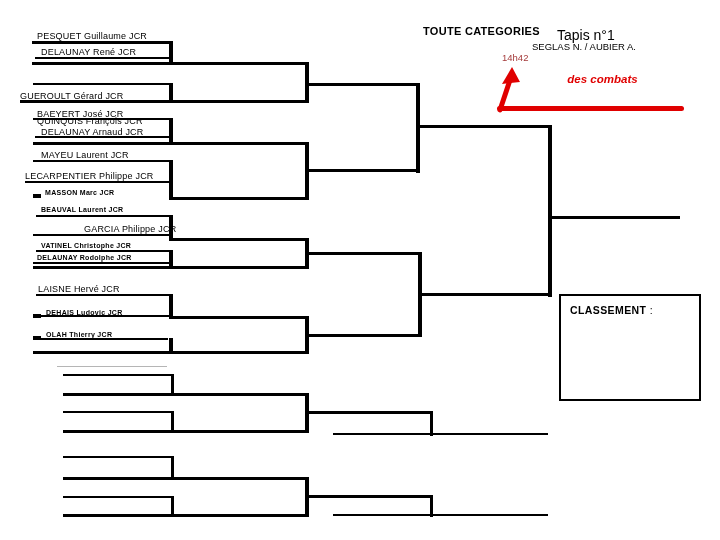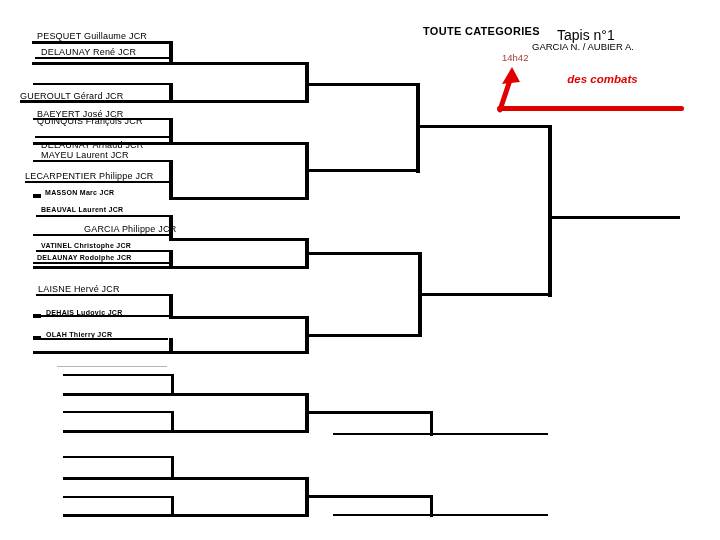--- a/index.html
+++ b/index.html
@@ -22,33 +22,36 @@
   .classement .lab{position:absolute;left:9px;top:8px;font-size:10.5px;font-weight:bold;letter-spacing:0.4px;}
   .classement .colon{font-weight:normal;}
 </style>
 </head>
 <body>
 
 <div id="sheet">
 
   <div class="hdr-title">TOUTE CATEGORIES</div>
   <div class="hdr-tapis">Tapis n°1</div>
-  <div class="hdr-ref">GARCIA N. / AUBIER A.</div>
+  <div class="hdr-ref">SEGLAS N. / AUBIER A.</div>
   <div class="hdr-time">14h42</div>
 
   <div class="note">
     <div>des combats</div>
   </div>
 
   <svg class="arrow-svg" width="210" height="62" viewBox="0 0 210 62">
     <rect x="9" y="48" width="187" height="5" rx="2.5" fill="#e00000"></rect>
     <line x1="12" y1="52" x2="22" y2="22" stroke="#e00000" stroke-width="5" stroke-linecap="round"></line>
     <polygon points="24,9 14,26 32,24" fill="#e00000"></polygon>
   </svg>
 
+  <div class="classement">
+    <div class="lab"><span>CLASSEMENT</span>&nbsp;<span class="colon">:</span></div>
+  </div>
 
   <div id="bracket-layer">
       <div class="seg" style="left: 32px; top: 41px; width: 140px; height: 3px;"></div>
       <div class="seg" style="left: 35px; top: 57px; width: 134px; height: 2px;"></div>
       <div class="seg" style="left: 32px; top: 62px; width: 276px; height: 3px;"></div>
       <div class="seg" style="left: 169px; top: 41px; width: 4px; height: 24px;"></div>
       <div class="seg" style="left: 33px; top: 83px; width: 139px; height: 2px;"></div>
       <div class="seg" style="left: 20px; top: 100px; width: 288px; height: 3px;"></div>
       <div class="seg" style="left: 169px; top: 83px; width: 4px; height: 20px;"></div>
       <div class="seg" style="left: 33px; top: 118px; width: 139px; height: 2px;"></div>
@@ -107,21 +110,21 @@
       <div class="seg" style="left: 305px; top: 477px; width: 4px; height: 40px;"></div>
       <div class="seg" style="left: 305px; top: 495px; width: 127px; height: 3px;"></div>
       <div class="seg" style="left: 430px; top: 495px; width: 3px; height: 22px;"></div>
       <div class="seg" style="left: 333px; top: 514px; width: 215px; height: 2px;"></div>
       <div class="seg faint" style="left: 57px; top: 366px; width: 110px; height: 1px;"></div>
       <div class="plabel" style="left: 37px; top: 31px;">PESQUET Guillaume JCR</div>
       <div class="plabel" style="left: 41px; top: 47px;">DELAUNAY René JCR</div>
       <div class="plabel" style="left: 37px; top: 73px; margin-top: 43px;">QUINQUIS François JCR</div>
       <div class="plabel" style="left: 20px; top: 91px;">GUEROULT Gérard JCR</div>
       <div class="plabel" style="left: 37px; top: 109px;">BAEYERT José JCR</div>
-      <div class="plabel" style="left: 41px; top: 140px;">DELAUNAY Arnaud JCR</div>
+      <div class="plabel" style="left: 41px; top: 127px;">DELAUNAY Arnaud JCR</div>
       <div class="plabel" style="left: 41px; top: 150px;">MAYEU Laurent JCR</div>
       <div class="plabel" style="left: 25px; top: 171px;">LECARPENTIER Philippe JCR</div>
       <div class="plabel small" style="left: 45px; top: 189px;">MASSON Marc JCR</div>
       <div class="marker" style="left: 33px; top: 194px;"></div>
       <div class="plabel small" style="left: 41px; top: 206px;">BEAUVAL Laurent JCR</div>
       <div class="plabel" style="left: 37px; top: 224px; margin-left: 47px;">GARCIA Philippe JCR</div>
       <div class="plabel small" style="left: 41px; top: 242px;">VATINEL Christophe JCR</div>
       <div class="plabel small" style="left: 37px; top: 254px;">DELAUNAY Rodolphe JCR</div>
       <div class="plabel" style="left: 38px; top: 284px;">LAISNE Hervé JCR</div>
       <div class="plabel small" style="left: 46px; top: 309px;">DEHAIS Ludovic JCR</div>

